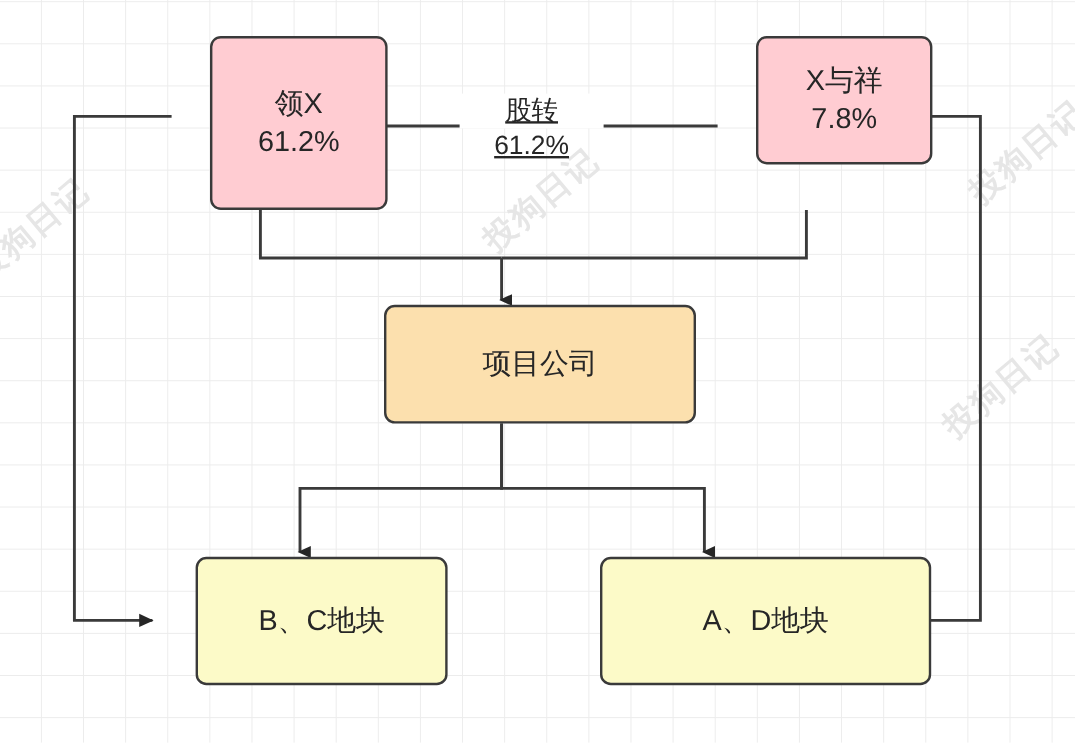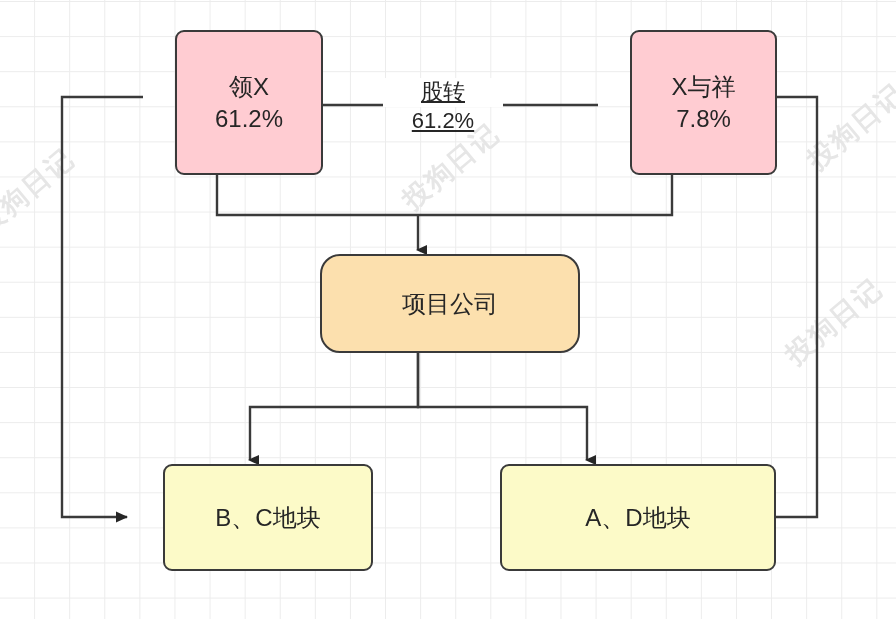--- a/index.html
+++ b/index.html
@@ -60,21 +60,21 @@
     color: #262626;
     line-height: 1.32;
     margin-left: 32px;
   }
   .node .line1, .node .line2 {
     display: block;
     font-size: 24px;
     white-space: nowrap;
   }
   .node-pink { background: #ffccd2; }
-  .node-orange { background: #fce0ae; border-radius: 20px; }
+  .node-orange { background: #fce0ae; }
   .node-yellow { background: #fcfac8; }
 
   .edge-label {
     position: absolute;
     z-index: 4;
     text-align: center;
     color: #262626;
     line-height: 1.3;
     white-space: nowrap;
     background: transparent;
@@ -122,21 +122,21 @@
     <path d="M143,97 L62,97 L62,517 L127,517" fill="none" stroke="#3a3a3a" stroke-width="2.4" marker-end="url(#arrowGen)"></path>
 
     <path d="M745,97 L817,97 L817,517 L712,517" fill="none" stroke="#3a3a3a" stroke-width="2.4" marker-end="url(#arrowGen)"></path>
   </svg>
 
   <div class="node node-pink" style="left:143px; top:30px; width:148px; height:145px;">
     <span class="line1">领X</span>
     <span class="line2">61.2%</span>
   </div>
 
-  <div class="node node-pink" style="left:598px; top:30px; width:147px; height:145px;">
+  <div class="node node-pink" style="left:598px; top:30px; width:147px; height:107px;">
     <span class="line1">X与祥</span>
     <span class="line2">7.8%</span>
   </div>
 
   <div class="node node-orange" style="left:288px; top:254px; width:260px; height:99px;">
     <span class="line1">项目公司</span>
   </div>
 
   <div class="node node-yellow" style="left:131px; top:464px; width:210px; height:107px;">
     <span class="line1">B、C地块</span>

